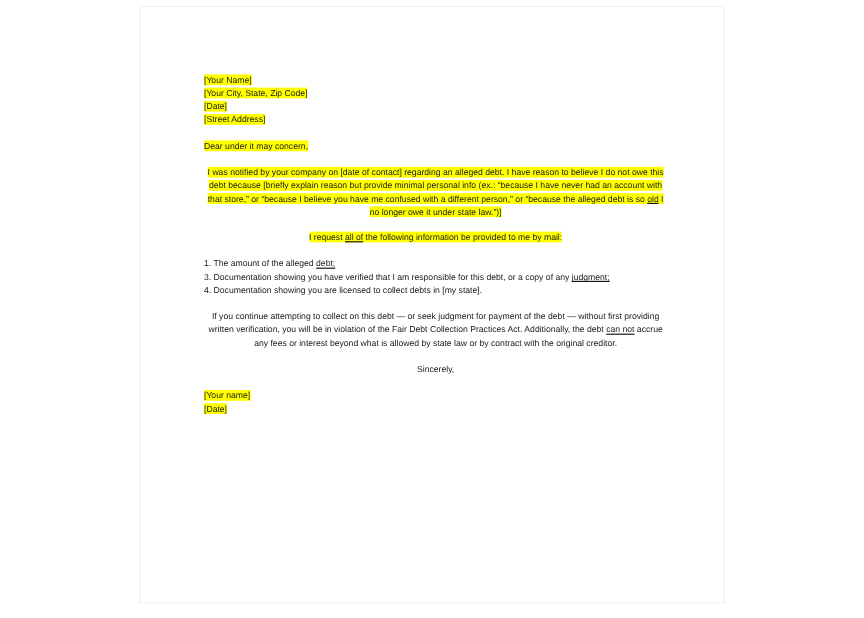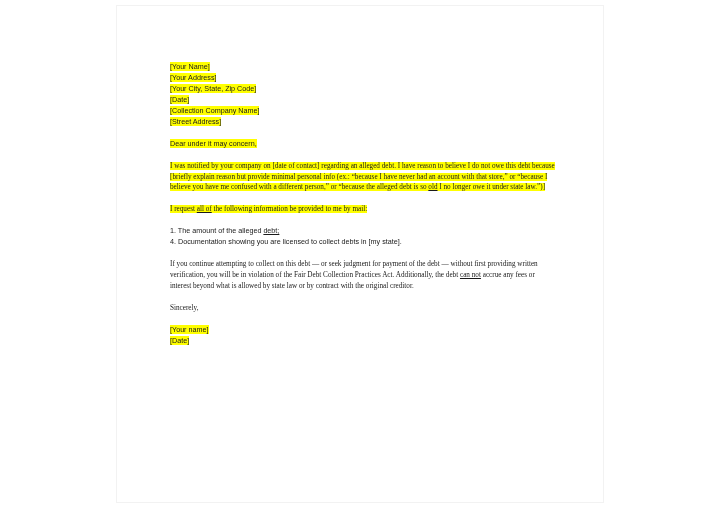--- a/index.html
+++ b/index.html
@@ -45,39 +45,36 @@
   }
   .block {
     margin: 0 0 0 0;
   }
   .line {
     white-space: normal;
   }
   .spacer-md { height: 11px; }
   .para {
     margin: 0;
-    text-align: left;
-    font-family: Liberation Serif, serif;
+    text-align: center;
   }
   .list-line { margin: 0; }
   u { text-decoration: underline; }
 </style>
 </head>
 <body>
 
 <div class="page-frame">
   <div class="page-sheet">
     <div class="doc-body">
 
       <div class="block">
         <div class="line"><span class="hl">[Your Name]</span></div>
-        <div class="line"><span class="hl">[Your Address]</span></div>
         <div class="line"><span class="hl">[Your City, State, Zip Code]</span></div>
         <div class="line"><span class="hl">[Date]</span></div>
-        <div class="line"><span class="hl">[Collection Company Name]</span></div>
         <div class="line"><span class="hl">[Street Address]</span></div>
       </div>
 
       <div class="spacer-md"></div>
 
       <div class="block">
         <div class="line"><span class="hl">Dear under it may concern,</span></div>
       </div>
 
       <div class="spacer-md"></div>
@@ -90,20 +87,23 @@
 
       <div class="para">
         <span class="hl">I request </span><u class="hl">all of</u><span class="hl"> the following information be provided to me by mail:</span>
       </div>
 
       <div class="spacer-md"></div>
 
       <div class="block">
         <div class="list-line">
           <span>1. The amount of the alleged </span><u>debt;</u>
+        </div>
+        <div class="list-line">
+          <span>3. Documentation showing you have verified that I am responsible for this debt, or a copy of any </span><u>judgment;</u>
         </div>
         <div class="list-line">
           <span>4. Documentation showing you are licensed to collect debts in [my state].</span>
         </div>
       </div>
 
 
       <div class="spacer-md"></div>
 
       <div class="para">

